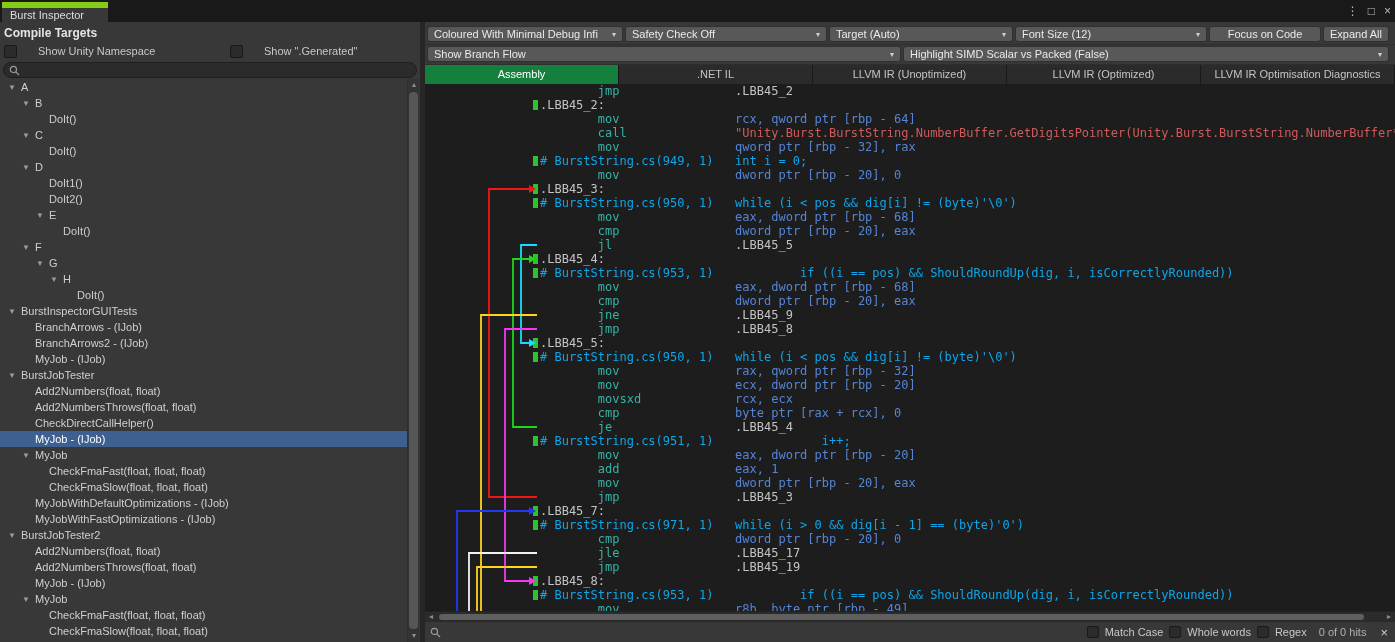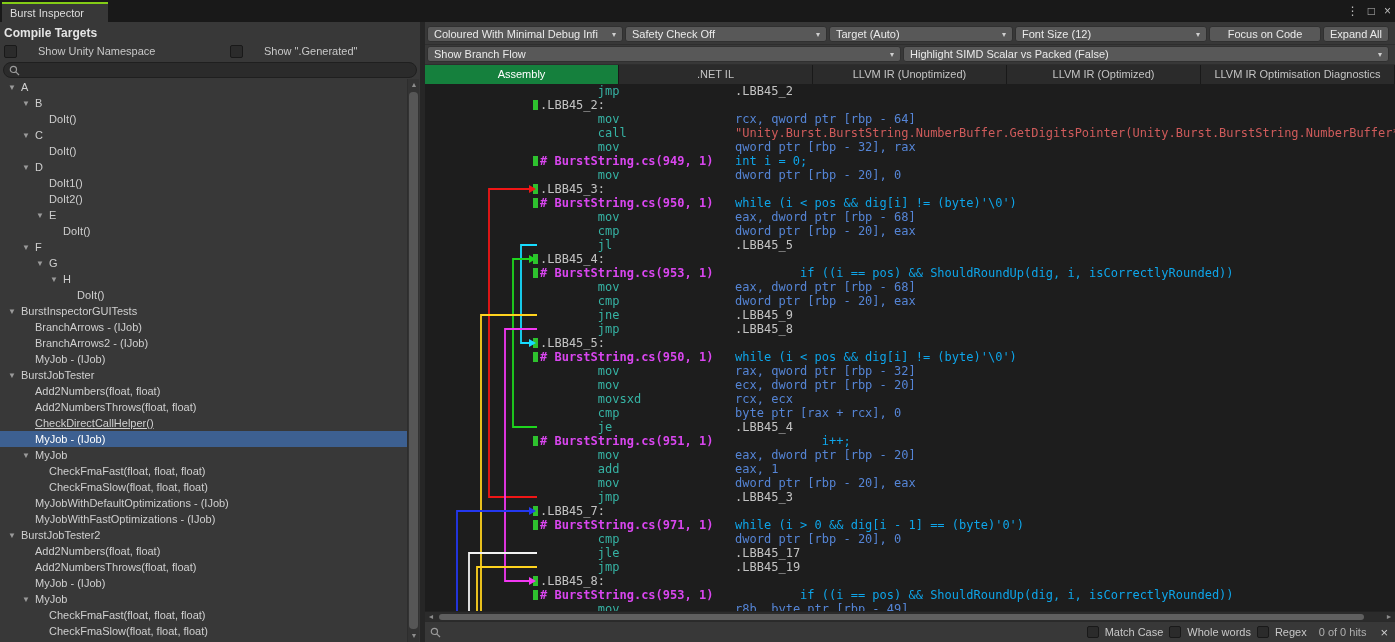--- a/index.html
+++ b/index.html
@@ -2,21 +2,21 @@
 <html><head>
 <meta charset="utf-8">
 <style>
   * { margin:0; padding:0; box-sizing:border-box; }
   html,body { width:1395px; height:642px; overflow:hidden; }
   body { background:#383838; font-family:"Liberation Sans","DejaVu Sans",sans-serif; position:relative; color:#d2d2d2; }
 
   
   .titlebar { position:absolute; left:0; top:0; width:1395px; height:22px; background:#191919; }
   .title-tab { position:absolute; left:2px; top:2px; height:20px; width:106px; background:#383838;
-               border-top:2px solid #84cc16; color:#dedede; font-size:11px; display:flex; align-items:center; padding:0 8px; }
+               border-top:6px solid #84cc16; color:#dedede; font-size:11px; display:flex; align-items:center; padding:0 8px; }
   .win-icons { position:absolute; right:4px; top:0; height:22px; display:flex; align-items:center; gap:9px; color:#bdbdbd; font-size:12px; }
   .win-icons span { cursor:default; }
 
   
   .left-panel { position:absolute; left:0; top:22px; width:420px; bottom:0; background:#383838; overflow:hidden; }
   .lp-header { padding:4px 4px 1px 4px; font-size:12px; font-weight:bold; color:#e4e4e4; }
   .lp-checks { display:flex; align-items:center; height:18px; margin:1px 4px 0 4px; font-size:11px; color:#c8c8c8; }
   .cb-group { display:flex; align-items:center; }
   .cb-group.first { width:226px; }
   .ucheck { width:13px; height:13px; background:#2b2b2b; border:1px solid #191919; border-radius:2px; flex:0 0 auto; }
@@ -53,21 +53,21 @@
 
   .code-area { flex:1 1 auto; background:#1d1d1d; position:relative; overflow:hidden; }
   .code-content { font-family:"DejaVu Sans Mono",monospace; font-size:12px; line-height:14px; white-space:pre; }
   .cl { height:14px; position:relative; padding-left:115px; overflow:hidden; }
   .mk { position:absolute; left:108px; top:2px; width:5px; height:10px; background:#2ec22e; }
   .lab { color:#c3c3c3; }
   .op  { color:#36b3a4; }
   .opr { color:#5585d6; }
   .tgt { color:#c3c3c3; }
   .str { color:#cf5b5b; }
-  .cf  { color:#d946ef;font-weight:bold; }
+  .cf  { color:#0ea5e9; }
   .cs  { color:#0ea5e9; }
   #branch-arrows { position:absolute; left:0; top:0; width:970px; height:527px; pointer-events:none; }
 
   .hscroll { height:10px; background:#2b2b2b; border-top:1px solid #222222; display:flex; align-items:center; }
   .hs-arr { width:12px; text-align:center; color:#8a8a8a; font-size:7px; flex:0 0 auto; }
   .hs-thumb { height:6px; width:925px; margin-left:2px; background:#5f5f5f; border-radius:3px; flex:0 0 auto; }
   .hs-track { flex:1 1 auto; }
 
   .statusbar { height:21px; background:#383838; border-top:1px solid #2a2a2a; display:flex; align-items:center;
                font-size:11px; color:#c8c8c8; padding:0 5px; gap:6px; }
@@ -189,21 +189,21 @@
         <span class="tlabel">BurstJobTester</span>
       </div>
       <div class="tree-row" style="padding-left: 22px;">
         <span class="tri"></span>
         <span class="tlabel">Add2Numbers(float, float)</span>
       </div>
       <div class="tree-row" style="padding-left: 22px;">
         <span class="tri"></span>
         <span class="tlabel">Add2NumbersThrows(float, float)</span>
       </div>
-      <div class="tree-row" style="padding-left: 22px; text-decoration: underline;">
+      <div class="tree-row" style="padding-left: 22px;">
         <span class="tri"></span>
         <span class="tlabel">CheckDirectCallHelper()</span>
       </div>
       <div class="tree-row sel" style="padding-left: 22px;">
         <span class="tri"></span>
         <span class="tlabel">MyJob - (IJob)</span>
       </div>
       <div class="tree-row" style="padding-left: 22px;">
         <span class="tri">▼</span>
         <span class="tlabel">MyJob</span>

